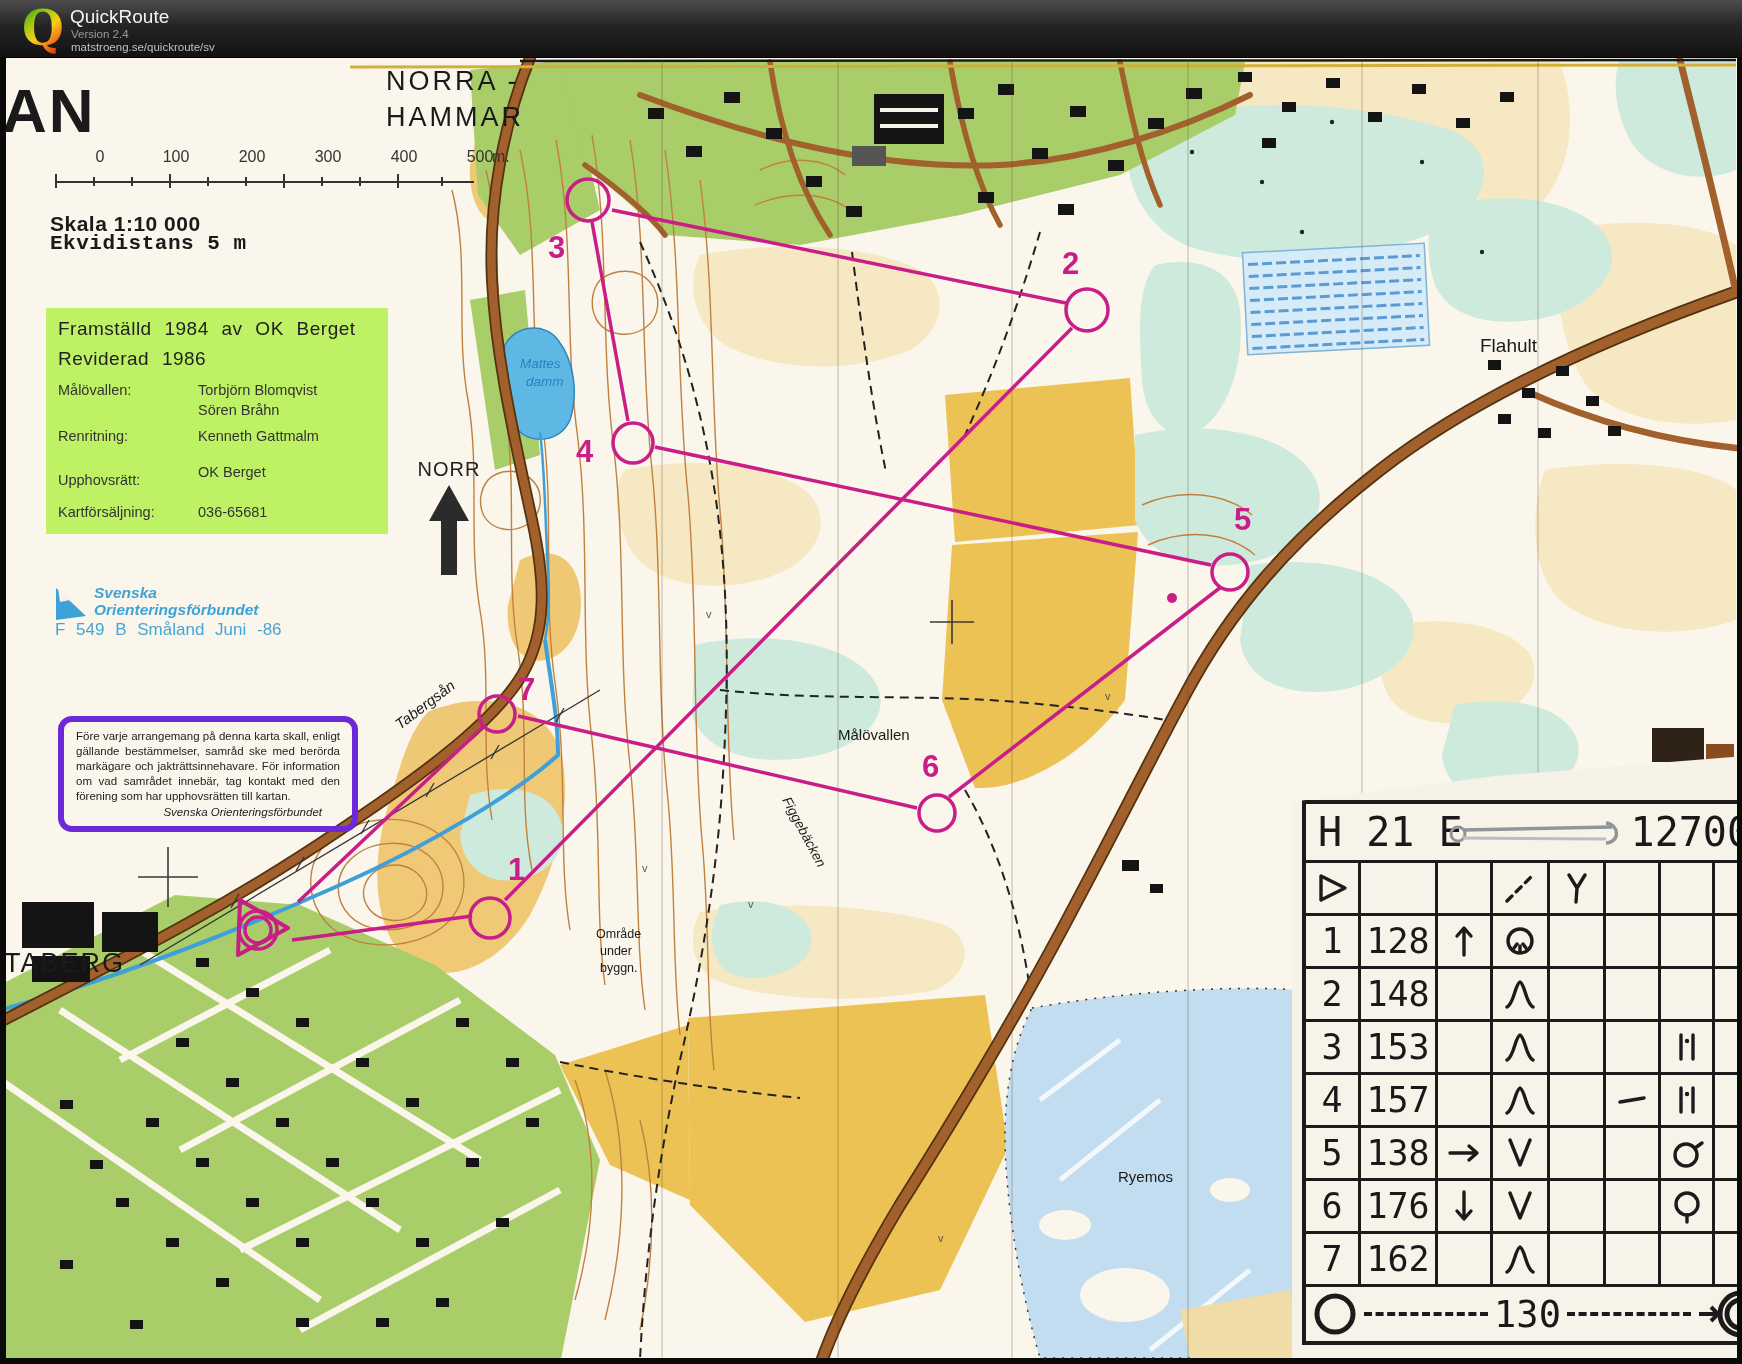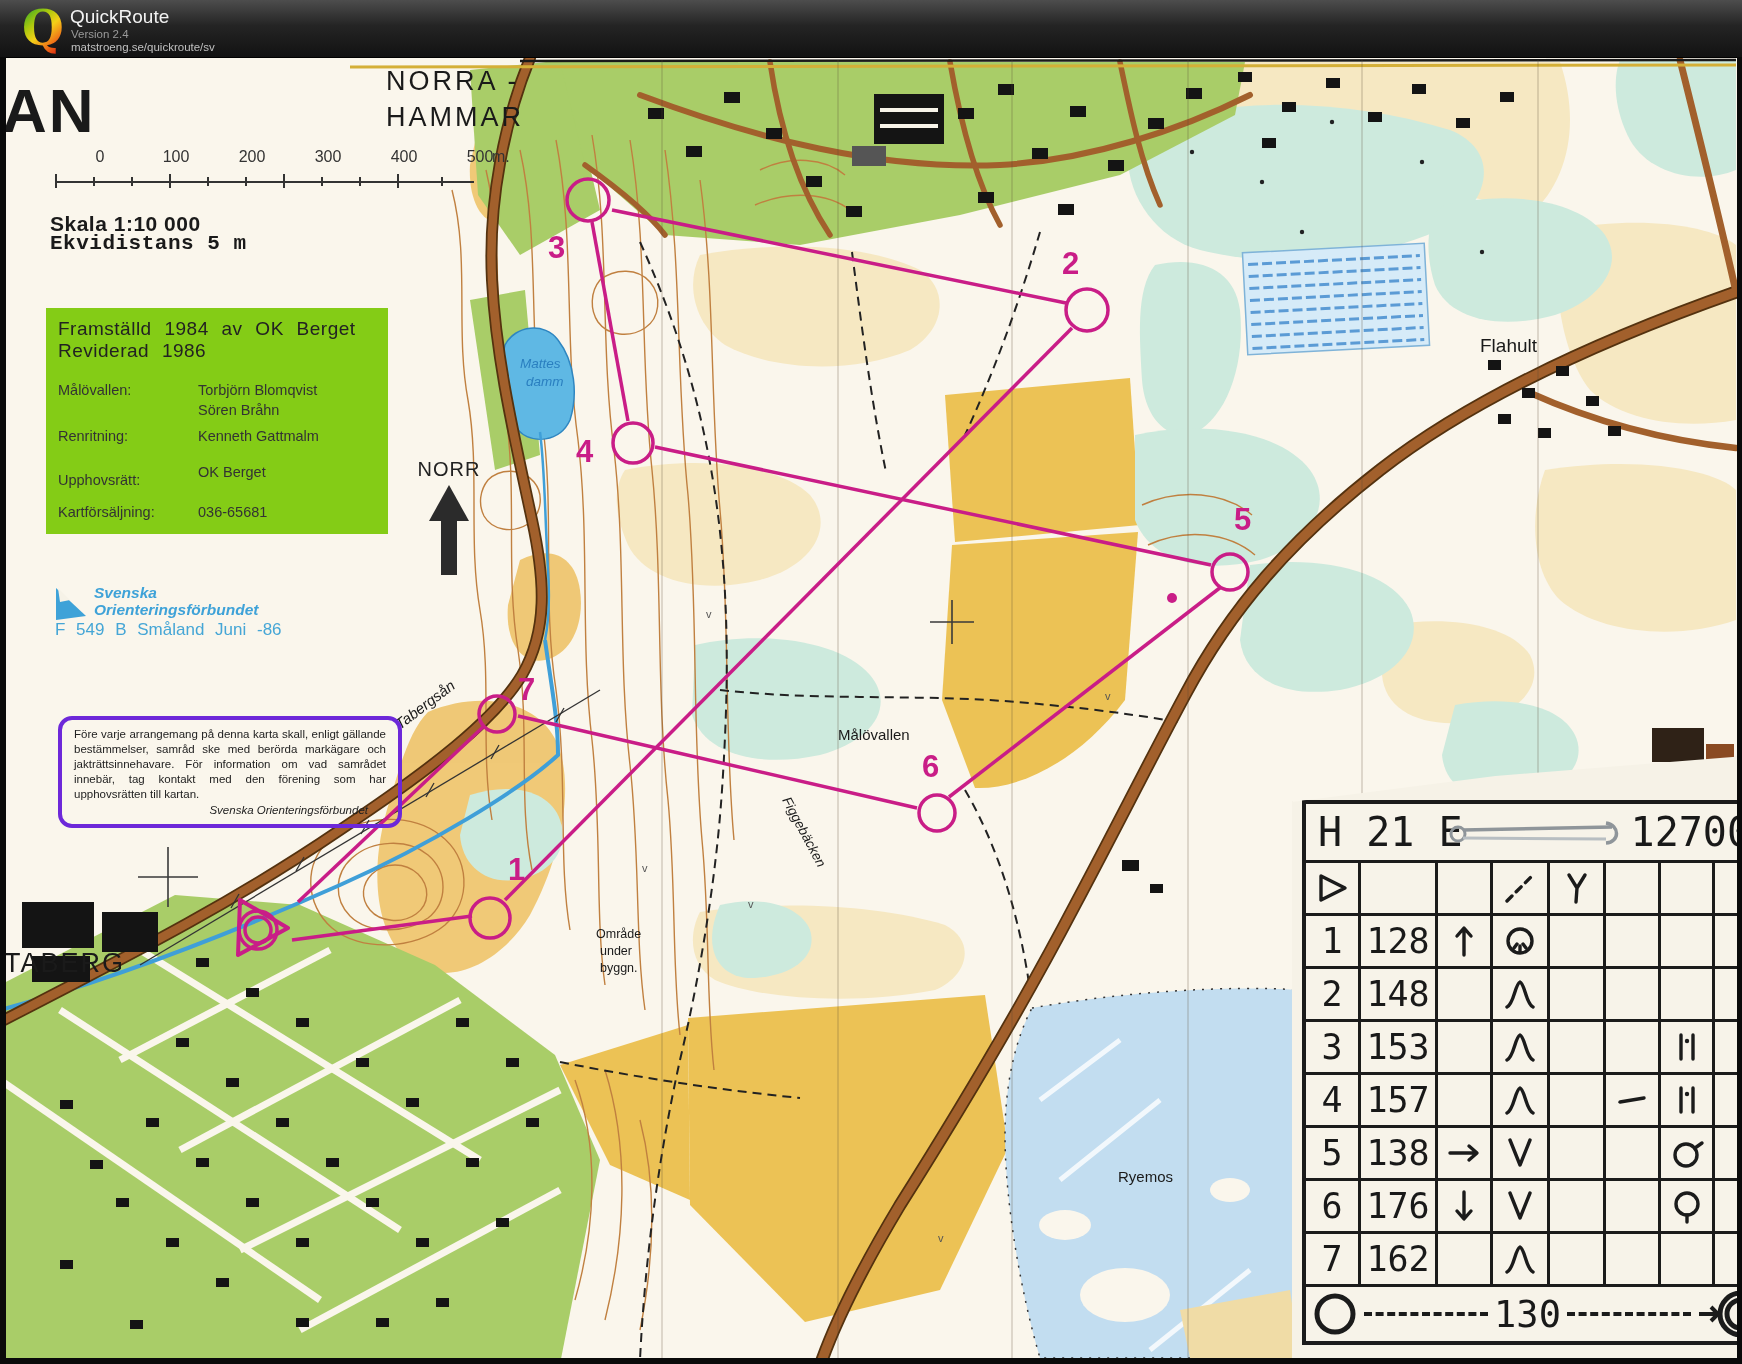--- a/index.html
+++ b/index.html
@@ -23,29 +23,29 @@
   .frame{position:absolute;background:#0a0a0a;z-index:40;}
 
   
   .mg{z-index:15;color:#1a1a1a;}
   .scalebar{left:44px;top:148px;width:430px;height:46px;}
   .scalebar .tick-label{position:absolute;top:0;font-size:16px;color:#333;transform:translateX(-50%);}
   .scale-unit{position:absolute;top:0;left:448px;font-size:16px;color:#333;}
   .bold-line{font-weight:bold;font-size:21px;letter-spacing:.5px;}
   .skala{left:50px;top:212px;}
   .ekvi{left:50px;top:232px;font-family:Liberation Mono, monospace;}
-  .credits{left:46px;top:308px;width:342px;height:226px;background:#84cc16;padding:10px 12px;box-sizing:border-box;}
+  .credits{left:46px;top:308px;width:342px;height:226px;background:#bef264;padding:10px 12px;box-sizing:border-box;}
   .credits .big{font-size:19px;word-spacing:7px;letter-spacing:.5px;color:#222;}
   .credits .row{position:absolute;font-size:14.5px;color:#333;}
   .norr{left:404px;top:458px;width:90px;text-align:center;}
   .norr .txt{font-size:20px;letter-spacing:1px;color:#222;}
   .soft{left:54px;top:584px;}
   .soft .t1,.soft .t2{font-style:italic;font-weight:bold;color:#3ea2d8;font-size:15.5px;line-height:17px;}
   .edition{left:55px;top:620px;font-size:17px;color:#45a6d6;word-spacing:6px;}
-  .legal{left:58px;top:716px;width:344px;border:4px solid #6d28d9;border-radius:14px;
+  .legal{left:58px;top:716px;width:300px;border:6px solid #6d28d9;border-radius:14px;
          padding:7px 12px 6px;box-sizing:border-box;font-size:11.5px;line-height:1.3;
          color:#222;text-align:justify;}
   .legal .sig{font-style:italic;text-align:right;padding-right:18px;margin-top:1px;}
 
   
   .sheet{position:absolute;left:1292px;top:756px;width:452px;height:604px;z-index:20;
          background:#f6f2e7;overflow:hidden;
          clip-path:polygon(0 46px,45% 20px,100% 0,100% 100%,0 100%);
          box-shadow:-8px 3px 16px rgba(60,45,20,.4);}
   .grid{position:absolute;left:10px;top:44px;display:grid;
@@ -398,21 +398,21 @@
         <line x1="164" y1="7" x2="164" y2="16"></line>
           <line x1="278" y1="7" x2="278" y2="16"></line>
       </g>
     </svg>
   </div>
   <div class="abs mg skala bold-line">Skala 1:10 000</div>
   <div class="abs mg ekvi bold-line">Ekvidistans 5 m</div>
 
   <div class="abs mg credits">
     <div class="big">Framställd 1984 av OK Berget</div>
-    <div class="big" style="margin-top:0">Reviderad 1986</div>
+    <div class="big" style="margin-top:8px">Reviderad 1986</div>
     <div class="row" style="left:12px;top:74px">Målövallen:</div>
     <div class="row" style="left:152px;top:74px">Torbjörn Blomqvist</div>
     <div class="row" style="left:152px;top:94px">Sören Bråhn</div>
     <div class="row" style="left:12px;top:120px">Renritning:</div>
     <div class="row" style="left:152px;top:120px">Kenneth Gattmalm</div>
     <div class="row" style="left:12px;top:164px">Upphovsrätt:</div>
     <div class="row" style="left:152px;top:156px">OK Berget</div>
     <div class="row" style="left:12px;top:196px">Kartförsäljning:</div>
     <div class="row" style="left:152px;top:196px">036-65681</div>
   </div>

